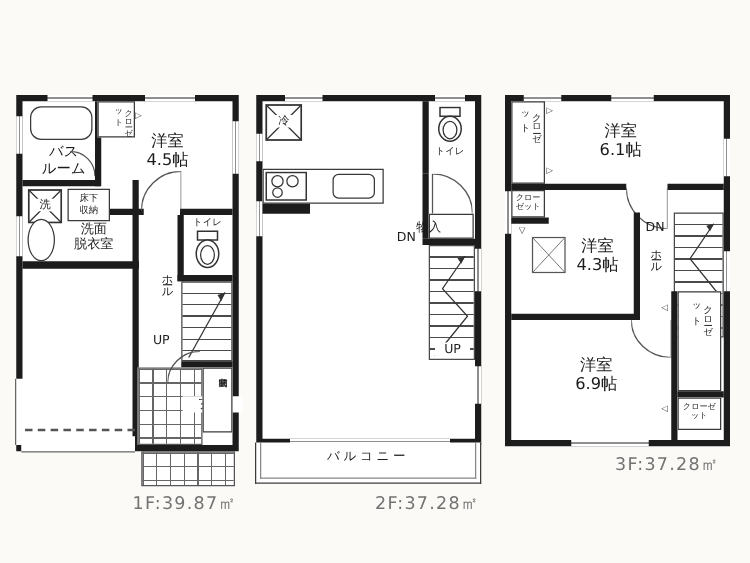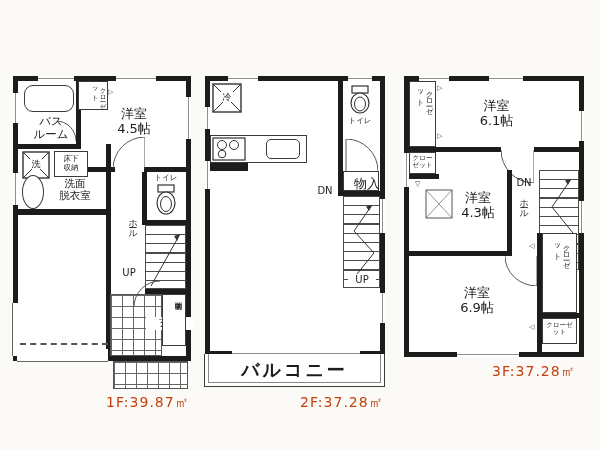--- a/index.html
+++ b/index.html
@@ -21,27 +21,27 @@
   .vt  { writing-mode:vertical-rl; text-orientation:upright; white-space:normal;
          word-break:break-all; line-height:1.2; text-align:left; }
   .stairs { position:absolute; border:1px solid #4a4a4a;
             background:repeating-linear-gradient(to bottom,#fff 0 8px,#4a4a4a 8px 9.2px); }
   .tile { position:absolute; border:1px solid #555; background-color:#fff;
           background-image:repeating-linear-gradient(to right,#666 0 1px,transparent 1px 11px),
                            repeating-linear-gradient(to bottom,#666 0 1px,transparent 1px 11px); }
   .icon { position:absolute; }
   .icon svg { display:block; }
   .tri { position:absolute; font-size:7px; color:#444; line-height:1; }
-  .footer { position:absolute; font-size:14px; letter-spacing:1px; color:#c2410c; }
+  .footer { position:absolute; font-size:14px; letter-spacing:1px; color:#737373; }
   .dash { position:absolute; border-top:2px dashed #555; }
   .balcony { position:absolute; border:1.6px solid #3c3c3c; border-top:none; background:#fff; }
   .balcony .inner { position:absolute; left:3px; right:3px; top:0; bottom:3px;
                     border:1px solid #888; border-top:none; }
-  .balcony .lbl { position:static; display:block; margin-top:6px; font-size:18px;
-                  letter-spacing:3px; text-align:center;font-weight:bold; }
+  .balcony .lbl { position:static; display:block; margin-top:6px; font-size:10px;
+                  letter-spacing:3px; text-align:center; }
 </style>
 </head>
 <body>
 
 <section class="plan" style="left:13px; top:76px; width:178px; height:285px;">
 
   <div class="win-h" style="left:20px; top:-5px; width:36px;"></div>
   <div class="win-h" style="left:98px; top:-5px; width:40px;"></div>
   <div class="win-v" style="left:-5px; top:12px; height:30px;"></div>
   <div class="win-v" style="left:-5px; top:92px; height:32px;"></div>
@@ -179,21 +179,21 @@
   <div class="lbl" style="left:130px; top:36px; width:40px; font-size:7.5px;">トイレ</div>
   <div class="icon" style="left:134px; top:58px;">
     <svg width="34" height="32">
         <path d="M2,0 L2,32" stroke="#555" stroke-width="1"></path>
       <path d="M2,0 A32,32 0 0 1 34,32" fill="none" stroke="#555" stroke-width="1"></path>
       </svg>
   </div>
   <div class="wall" style="left:128px; top:58px; width:5px; height:52px;"></div>
 
   <div class="thin" style="left:133px; top:90px; width:36px; height:20px;"></div>
-  <div class="lbl" style="left:140px; top:96px; width:34px; font-size:13px;">物入</div>
+  <div class="lbl" style="left:116px; top:96px; width:34px; font-size:10px;">物入</div>
   <div class="wall" style="left:128px; top:110px; width:42px; height:5px;"></div>
 
   <div class="stairs" style="left:133px; top:115px; width:37px; height:92px;">
     <svg width="37" height="92" style="position:absolute; left:0; top:0;">
       <path d="M4,88 L30,56 L10,34 L28,8" fill="none" stroke="#333" stroke-width="1"></path>
       <path d="M28,8 l-6,1.5 l3,4.5 z" fill="#333"></path>
       </svg>
   </div>
   <div class="lbl" style="left:102px; top:104px; width:26px; font-size:10px;">DN</div>
   <div class="lbl" style="left:138px; top:193px; width:28px; font-size:10px; background:#fff;">UP</div>

